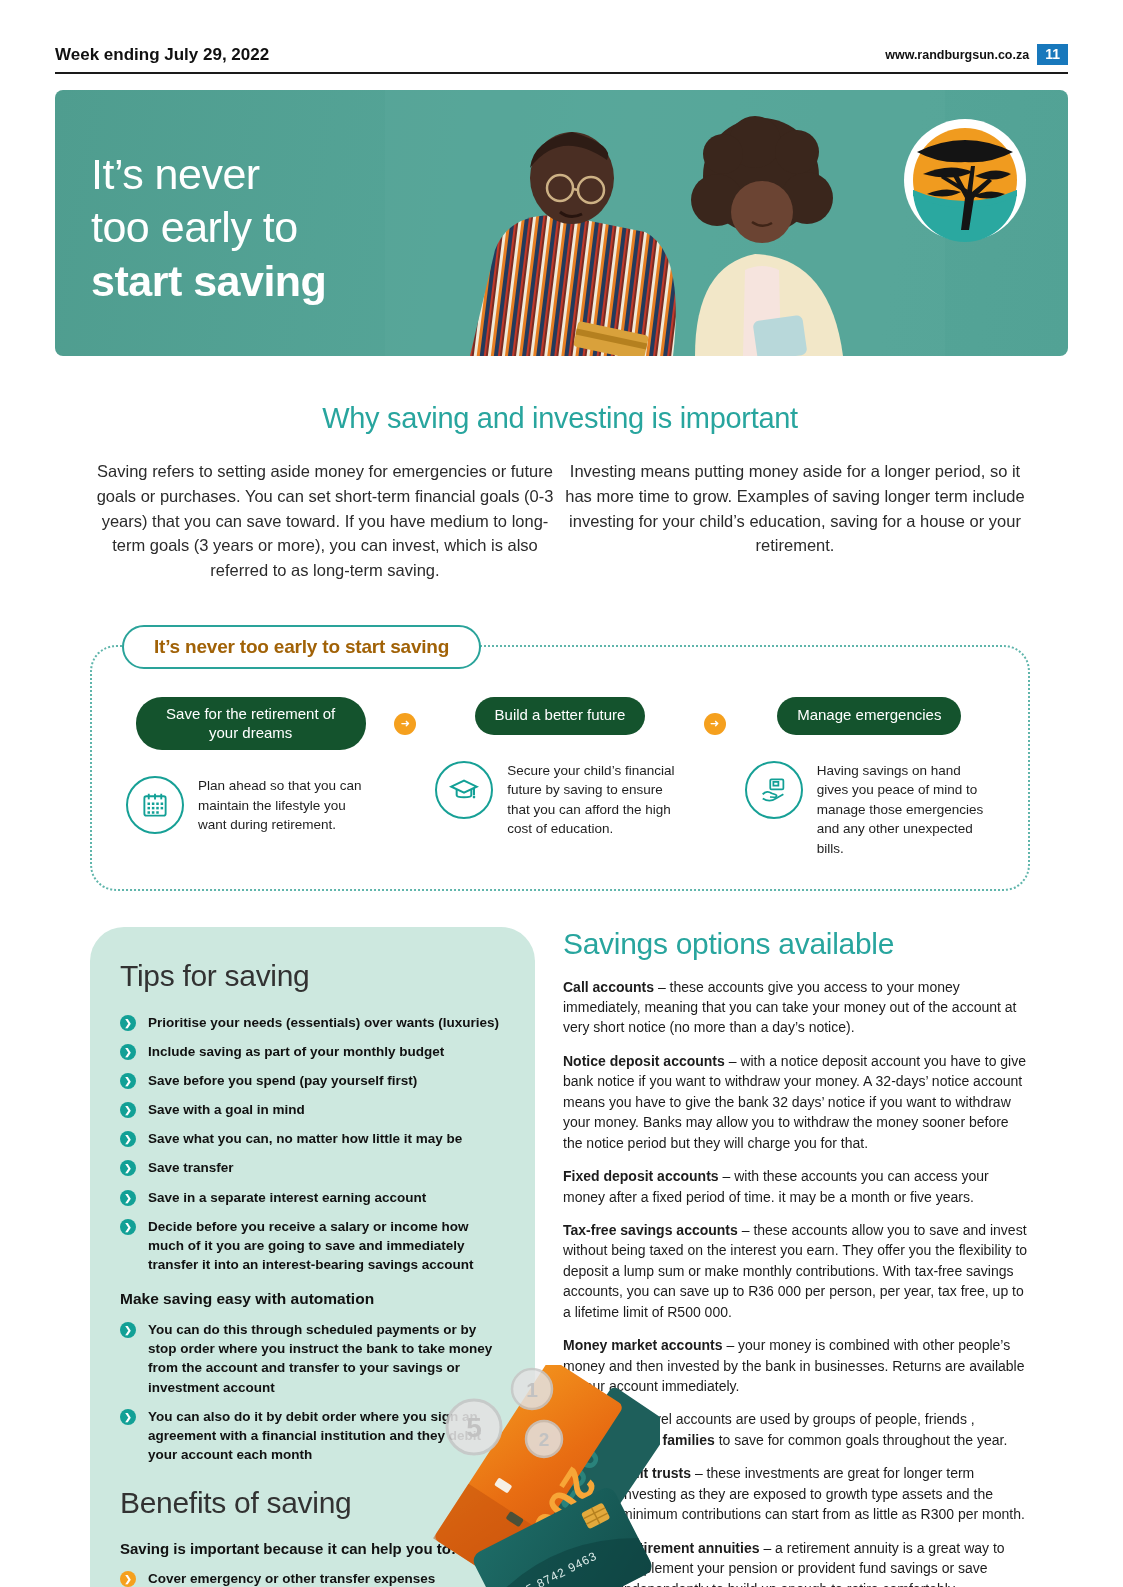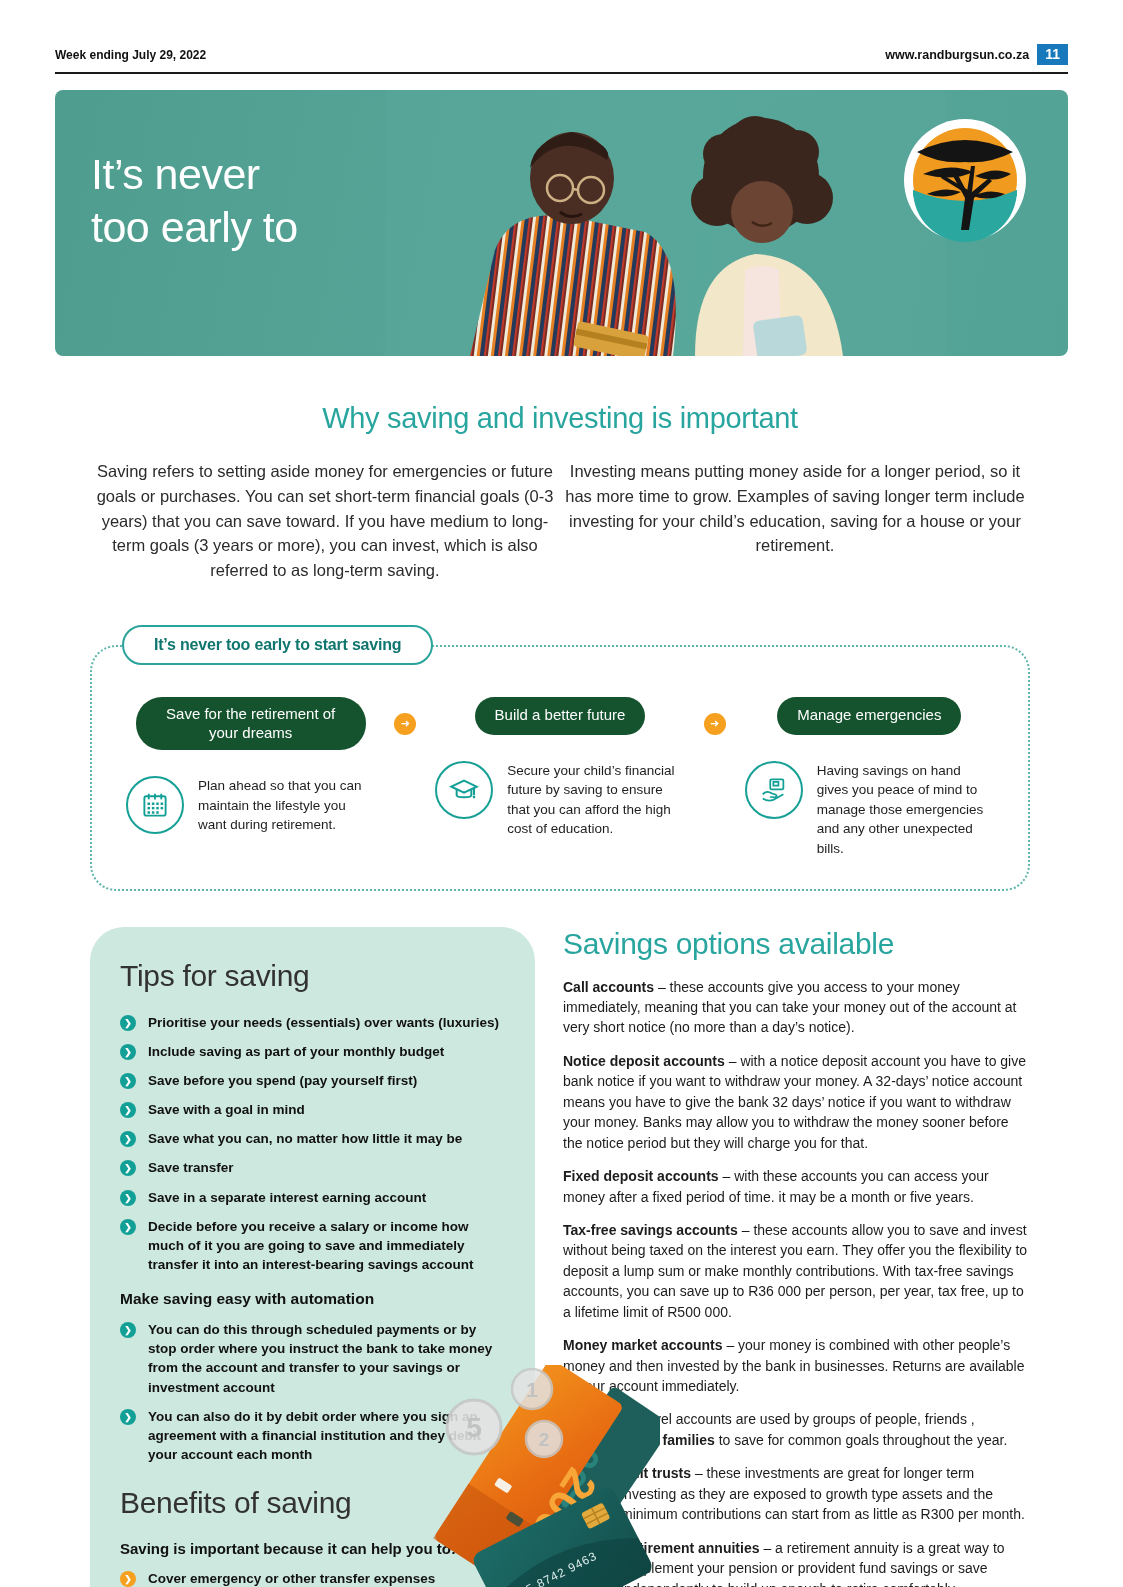--- a/index.html
+++ b/index.html
@@ -2,21 +2,21 @@
 <html><head>
 <meta charset="utf-8">
 <style>
   * { margin:0; padding:0; box-sizing:border-box; }
   body { background:#e8e8e8; font-family:"Liberation Sans", sans-serif; }
   .page { width:1123px; height:1587px; margin:0 auto; background:#ffffff; position:relative; overflow:hidden; }
 
   
   .masthead { margin:44px 55px 0 55px; padding-bottom:7px; border-bottom:2.5px solid #1a1a1a;
               display:flex; justify-content:space-between; align-items:center; }
-  .masthead .date { font-size:12px; font-weight:bold; color:#111; }
+  .masthead .date { font-size:17px; font-weight:bold; color:#111; }
   .masthead .right { display:flex; align-items:center; gap:8px; }
   .masthead .site { font-size:12.5px; font-weight:bold; color:#111; }
   .masthead .pagenum { background:#1878bc; color:#fff; font-weight:bold; font-size:14px; padding:2px 8px 3px; }
 
   
   .hero { margin:16px 55px 0 55px; height:266px; border-radius:8px; position:relative; overflow:hidden;
           background:linear-gradient(100deg,#4f9d8f 0%,#57a79a 55%,#52a295 100%); }
   .hero-text { position:absolute; left:36px; top:58px; color:#fff; font-size:43px; line-height:1.24; letter-spacing:-0.5px; font-weight:400; }
   .hero-text .b { font-weight:800; }
   .hero-art { position:absolute; inset:0; }
@@ -24,21 +24,21 @@
   
   .content { padding:0 93px 0 90px; }
   h2.teal { color:#28a59e; font-size:29px; font-weight:400; letter-spacing:-0.3px; }
   .why { margin-top:46px;text-align:center; }
   .why-cols { display:flex; margin-top:24px; }
   .why-cols p { flex:1; font-size:16.5px; line-height:1.5; color:#2b2b2b; }
 
   
   .timeline { margin-top:62px; position:relative; border:2px dotted #5fb5ab; border-radius:26px; padding:50px 30px 30px 30px; }
   .timeline-title { position:absolute; top:-22px; left:30px; background:#fff; border:2.5px solid #2aa39a; border-radius:24px;
-                    padding:9px 30px; font-size:16px; font-weight:800; color:#0f766e; letter-spacing:-0.2px;text-align:right; }
+                    padding:9px 30px; font-size:19px; font-weight:800; color:#a16207; letter-spacing:-0.2px;text-align:right; }
   .steps { display:grid; grid-template-columns:1fr 40px 1fr 40px 1fr; column-gap:6px; }
   .step { display:flex; flex-direction:column; align-items:center; }
   .pill { background:#14532d; color:#fff; border-radius:26px; padding:8px 20px; font-size:15px; line-height:1.25;
           text-align:center; min-height:38px; display:flex; align-items:center; justify-content:center; }
   .arrow-cell { display:flex; justify-content:center; }
   .arrow { width:22px; height:22px; border-radius:50%; background:#f5a01e; display:flex; align-items:center; justify-content:center; margin-top:16px; }
   .arrow::before { content:"➜"; color:#fff; font-size:11px; line-height:1; }
   .step-body { display:flex; gap:14px; margin-top:26px; width:100%; padding:0 4px; }
   .icon-circle { flex:0 0 58px; width:58px; height:58px; border:2.5px solid #17a096; border-radius:50%;
                  display:flex; align-items:center; justify-content:center; }
@@ -135,20 +135,21 @@
           <path d="M872 104 Q890 96 906 102 Q890 110 872 104 Z"></path>
           <path d="M918 106 Q934 98 950 104 Q934 112 918 106 Z"></path>
           <path d="M906 140 L910 108 L898 86 L903 85 L912 102 L916 76 L920 76 L917 102 L934 88 L937 91 L919 108 L914 140 Z"></path>
           <path d="M912 104 L886 88 L888 85 L913 100 Z"></path>
         </g>
       </g>
     </svg>
     <div class="hero-text">
       <div>It’s never</div>
       <div>too early to</div>
+      <div class="b">start saving</div>
     </div>
   </div>
 
   <div class="content">
 
     <div class="why">
       <h2 class="teal">Why saving and investing is important</h2>
       <div class="why-cols">
         <p>Saving refers to setting aside money for emergencies or future goals or purchases. You can set short-term financial goals (0-3 years) that you can save toward. If you have medium to long-term goals (3 years or more), you can invest, which is also referred to as long-term saving.</p>
         <p>Investing means putting money aside for a longer period, so it has more time to grow. Examples of saving longer term include investing for your child’s education, saving for a house or your retirement.</p>

